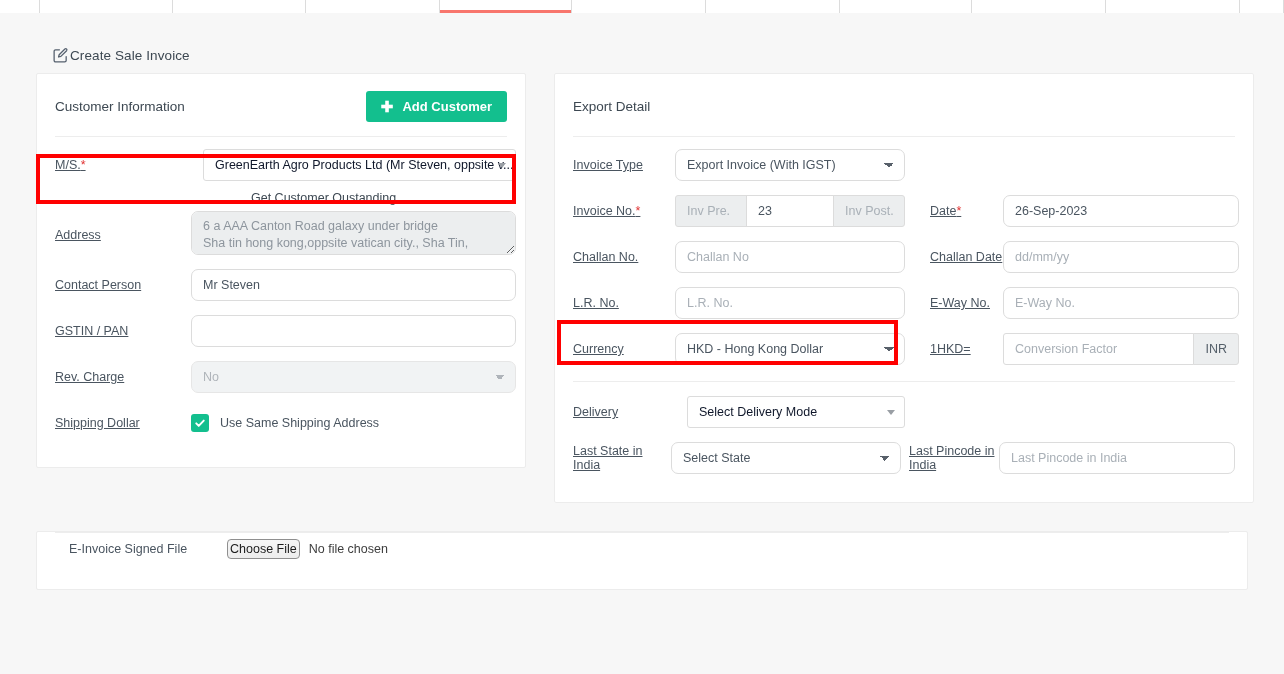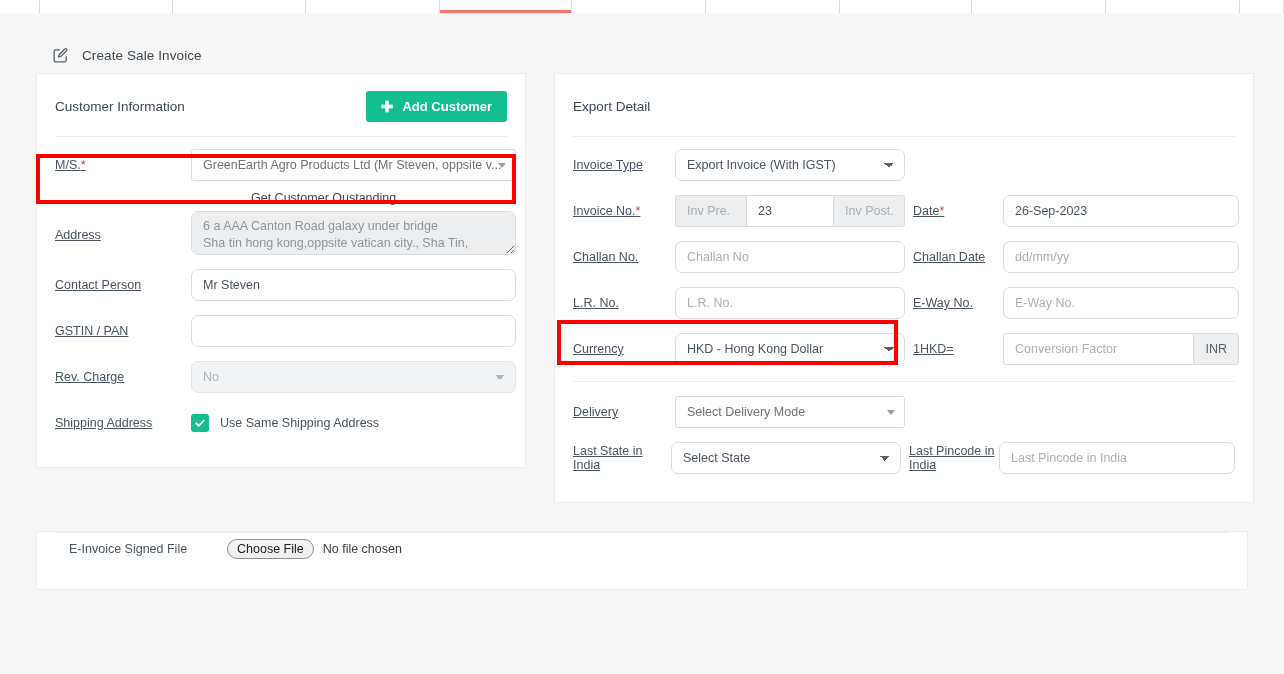--- a/index.html
+++ b/index.html
@@ -31,21 +31,21 @@
     position: absolute;
     left: 0; right: 0; bottom: 0;
     height: 3px;
     background: #f8766d;
   }
 
   
   .page-head {
     display: flex;
     align-items: center;
-    gap: 13px;
+    gap: 1px;
     padding: 24px 0 0 52px;
     height: 60px;
   }
   .page-head .edit-icon { width: 17px; height: 17px; display: block; color: #55606e; }
   .page-title {
     font-size: 13.5px;
     color: #3d4852;
     letter-spacing: .1px;
   }
 
@@ -102,21 +102,21 @@
   }
   .lbl {
     font-size: 12.5px;
     color: #4a5560;
     flex: 0 0 auto;
     text-decoration: underline;
   }
   .lbl .req { color: #e03131; }
   .lbl-left   { width: 136px; }
   .lbl-inv    { width: 102px; }
-  .lbl-mid    { width: 98px; padding-left: 8px; }
+  .lbl-mid    { width: 98px; padding-left: 25px; }
   .lbl-mid-2  { width: 98px; padding-left: 8px; line-height: 1.15; }
 
   
   .inp, .sel, .ta {
     font-family: "Liberation Sans", sans-serif;
     font-size: 12.5px;
     color: #4a5560;
     border: 1px solid #dcdcdc;
     border-radius: 7px;
     background: #ffffff;
@@ -174,24 +174,25 @@
   .s2 {
     position: relative;
     border: 1px solid #dcdcdc;
     border-radius: 3px;
     background: #ffffff;
     height: 32px;
     display: flex;
     align-items: center;
     padding: 0 24px 0 11px;
     font-size: 12.5px;
-    color: #737373;
+    color: #0f172a;
     cursor: pointer;
     overflow: hidden;
     white-space: nowrap;
+    margin-left: 12px;
   }
   .s2::after {
     content: "";
     position: absolute;
     right: 9px; top: 13px;
     border-left: 4px solid transparent;
     border-right: 4px solid transparent;
     border-top: 5px solid #999ea4;
   }
 
@@ -249,24 +250,24 @@
 
   .anchor { position: relative; }
 
   
   .card-bottom { width: 1212px; margin-top: 28px; }
   .file-row { display: flex; align-items: center; padding: 6px 18px 30px 32px; }
   .file-lbl { font-size: 12.5px; color: #4a5560; width: 158px; }
   .file-btn {
     border: 1px solid #8f8f8f;
     background: linear-gradient(#f6f6f6, #ededed);
-    border-radius: 10px;
+    border-radius: 4px;
     font-size: 12.5px;
     color: #1c1c1c;
-    padding: 2px 9px;
+    padding: 2px 2px;
     cursor: pointer;
     font-family: "Liberation Sans", sans-serif;
   }
   .file-none { font-size: 12.5px; color: #3d3d3d; margin-left: 9px; }
 </style>
 </head>
 <body>
 
 <div class="tabstrip" id="tabstrip">
     <div class="tab" style="width: 40px;"></div>
@@ -344,21 +345,21 @@
         <div class="frow">
           <span class="lbl lbl-left">Rev. Charge</span>
           <div class="field f-325">
             <select class="sel" disabled="">
               <option>No</option>
             </select>
           </div>
         </div>
 
         <div class="frow">
-          <span class="lbl lbl-left">Shipping Address</span>
+          <span class="lbl lbl-left">Shipping Dollar</span>
           <div class="cbwrap">
             <span class="cbox">
               <svg viewBox="0 0 16 16" fill="none" stroke="#ffffff" stroke-width="2.6" stroke-linecap="round" stroke-linejoin="round">
                 <path d="M3 8.5 L6.3 11.8 L13 4.8"></path>
               </svg>
             </span>
             <span class="cblabel">Use Same Shipping Address</span>
           </div>
         </div>
 

